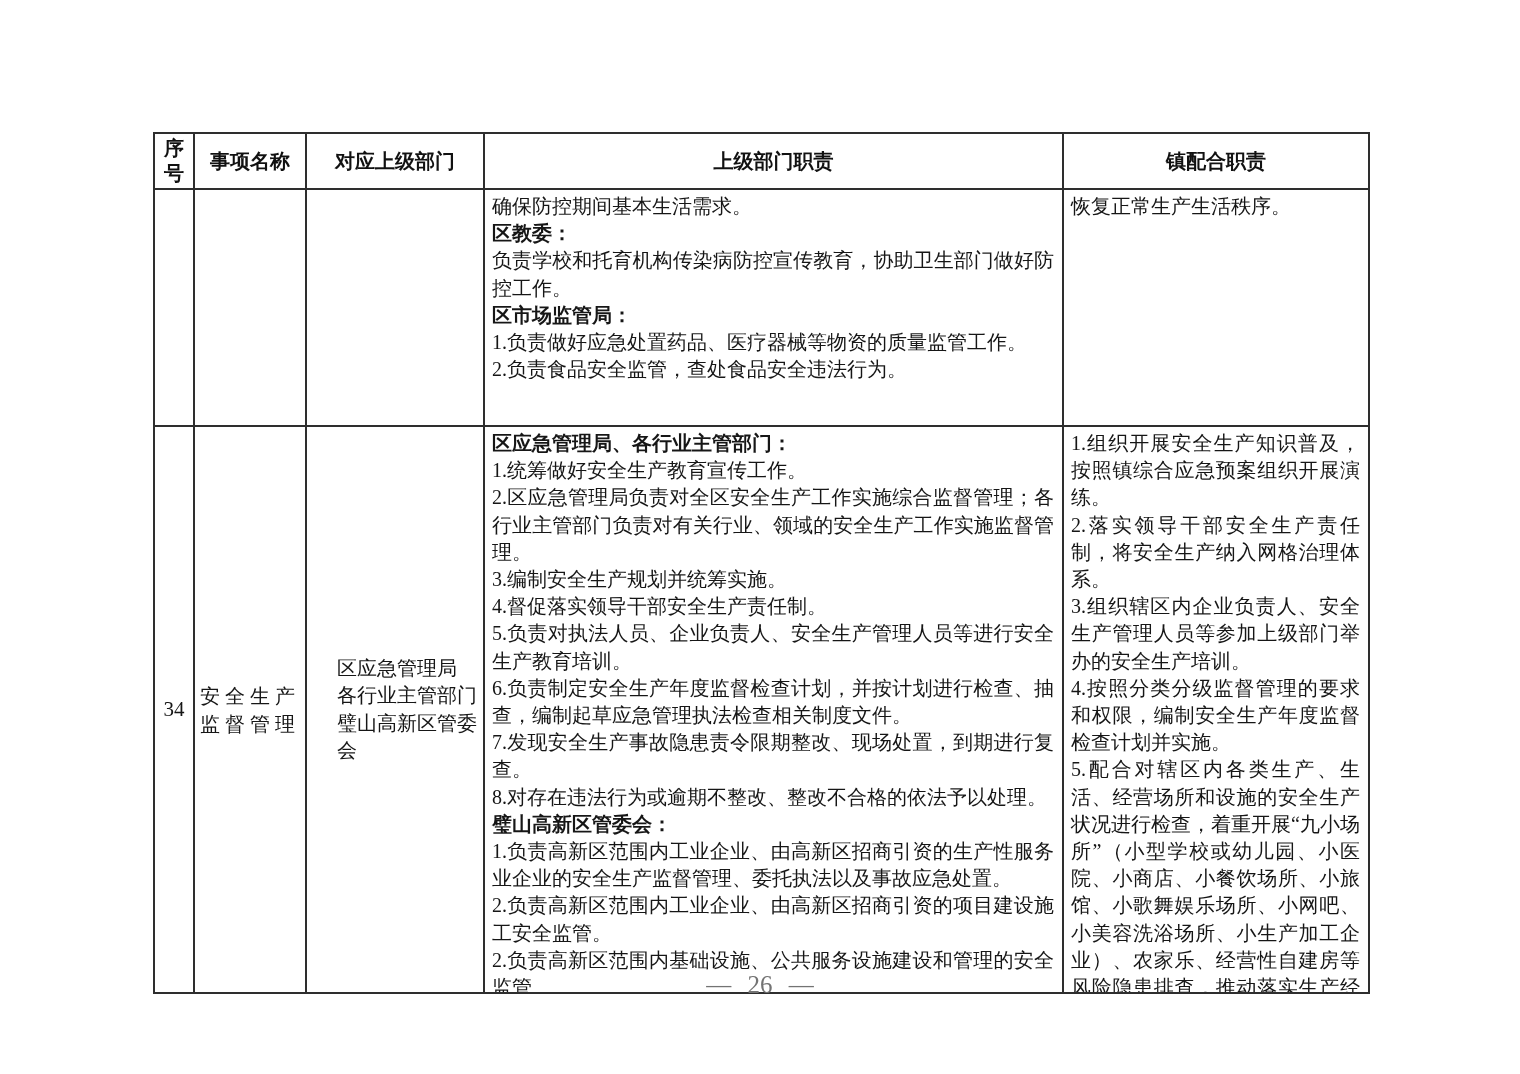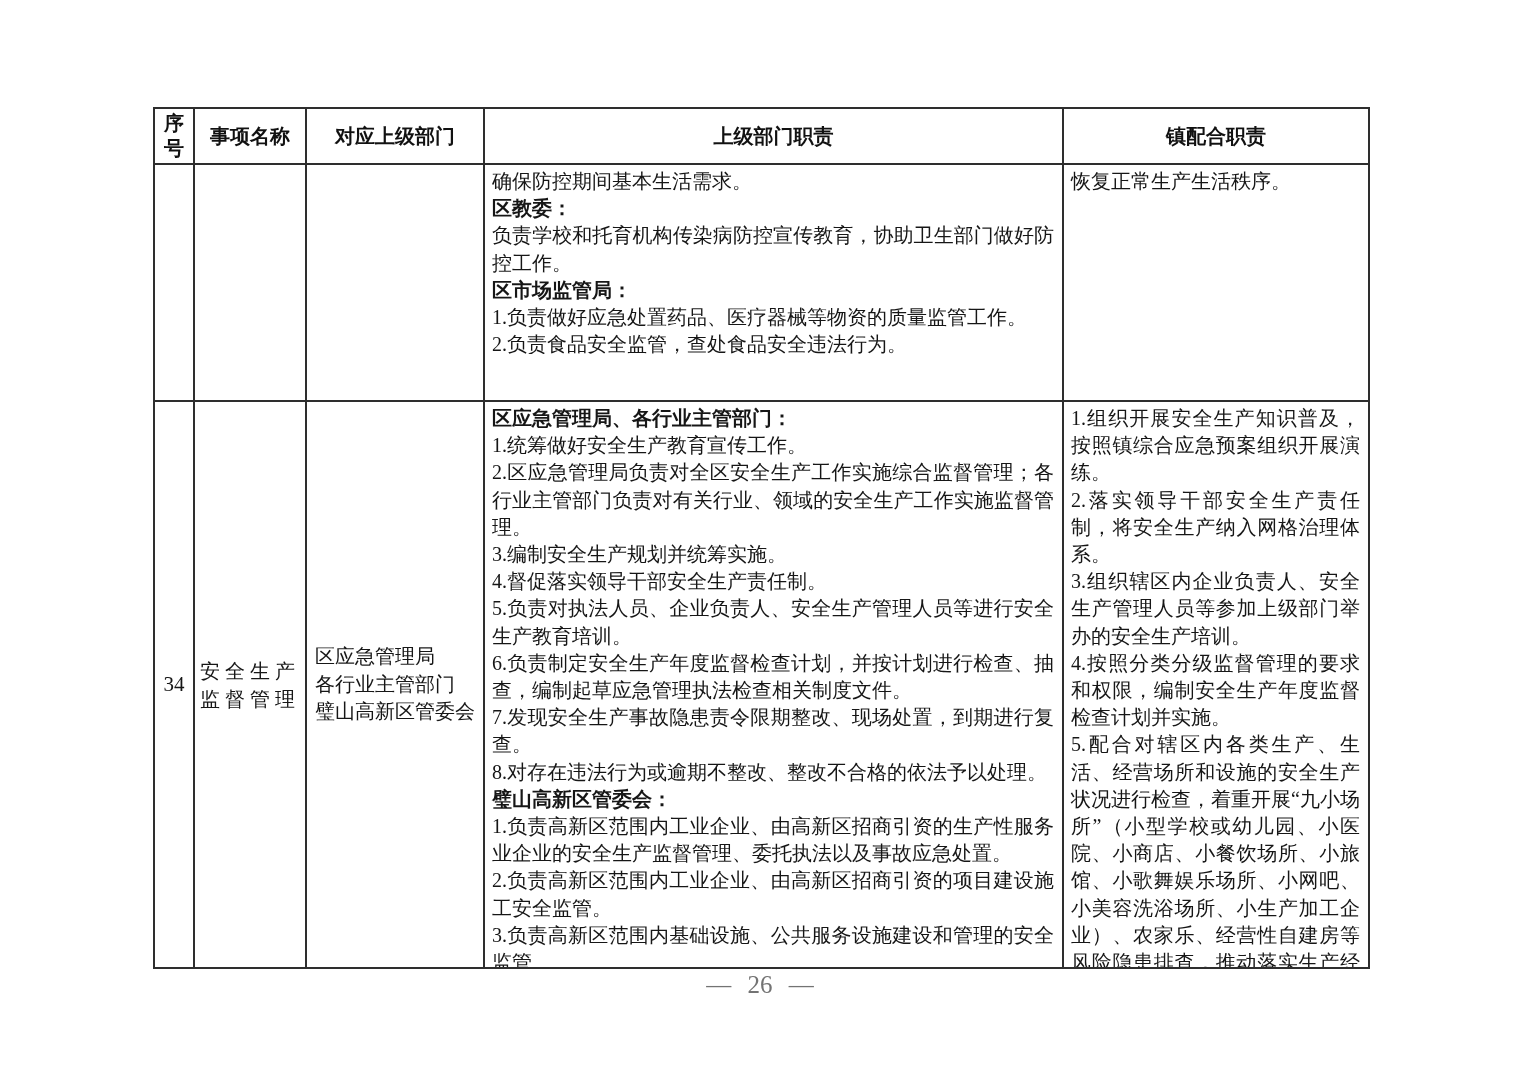--- a/index.html
+++ b/index.html
@@ -9,21 +9,21 @@
     height: 1074px;
     background: #ffffff;
     position: relative;
     font-family: "Liberation Serif", serif;
     color: #161616;
     overflow: hidden;
   }
   .doc-table {
     position: absolute;
     left: 153px;
-    top: 107px;
+    top: 132px;
     width: 1215px;
     border-collapse: collapse;
     table-layout: fixed;
   }
   .doc-table th, .doc-table td {
     border: 2px solid #2e2e2e;
     padding: 0;
     vertical-align: middle;
   }
   .doc-table th {
@@ -55,21 +55,21 @@
     text-align: center;
     font-size: 21px;
   }
   td.item-cell { text-align: left; }
   .item-cell div {
     font-size: 20px;
     line-height: 28px;
     letter-spacing: 5px;
     text-indent: 5px;
   }
-  td.dept-cell { padding-left: 8px; }
+  td.dept-cell { padding-left: 30px; }
   .dept-cell div {
     font-size: 20px;
     line-height: 27.5px;
   }
   .page-footer {
     position: absolute;
     top: 971px;
     left: 0;
     width: 100%;
     text-align: center;
@@ -137,21 +137,21 @@
             <p>2.区应急管理局负责对全区安全生产工作实施综合监督管理；各行业主管部门负责对有关行业、领域的安全生产工作实施监督管理。</p>
             <p>3.编制安全生产规划并统筹实施。</p>
             <p>4.督促落实领导干部安全生产责任制。</p>
             <p>5.负责对执法人员、企业负责人、安全生产管理人员等进行安全生产教育培训。</p>
             <p>6.负责制定安全生产年度监督检查计划，并按计划进行检查、抽查，编制起草应急管理执法检查相关制度文件。</p>
             <p>7.发现安全生产事故隐患责令限期整改、现场处置，到期进行复查。</p>
             <p>8.对存在违法行为或逾期不整改、整改不合格的依法予以处理。</p>
             <p class="bold">璧山高新区管委会：</p>
             <p>1.负责高新区范围内工业企业、由高新区招商引资的生产性服务业企业的安全生产监督管理、委托执法以及事故应急处置。</p>
             <p>2.负责高新区范围内工业企业、由高新区招商引资的项目建设施工安全监管。</p>
-            <p>3.负责高新区范围内基础设施、公共服务设施建设和管理的安全监管。</p>
+            <p>2.负责高新区范围内基础设施、公共服务设施建设和管理的安全监管。</p>
           </div>
       </td>
       <td class="duties-cell">
         <div class="duties">
             <p>1.组织开展安全生产知识普及，按照镇综合应急预案组织开展演练。</p>
             <p>2.落实领导干部安全生产责任制，将安全生产纳入网格治理体系。</p>
             <p>3.组织辖区内企业负责人、安全生产管理人员等参加上级部门举办的安全生产培训。</p>
             <p>4.按照分类分级监督管理的要求和权限，编制安全生产年度监督检查计划并实施。</p>
             <p>5.配合对辖区内各类生产、生活、经营场所和设施的安全生产状况进行检查，着重开展“九小场所”（小型学校或幼儿园、小医院、小商店、小餐饮场所、小旅馆、小歌舞娱乐场所、小网吧、小美容洗浴场所、小生产加工企业）、农家乐、经营性自建房等风险隐患排查，推动落实生产经营单位主动自查制度。</p>
           </div>

